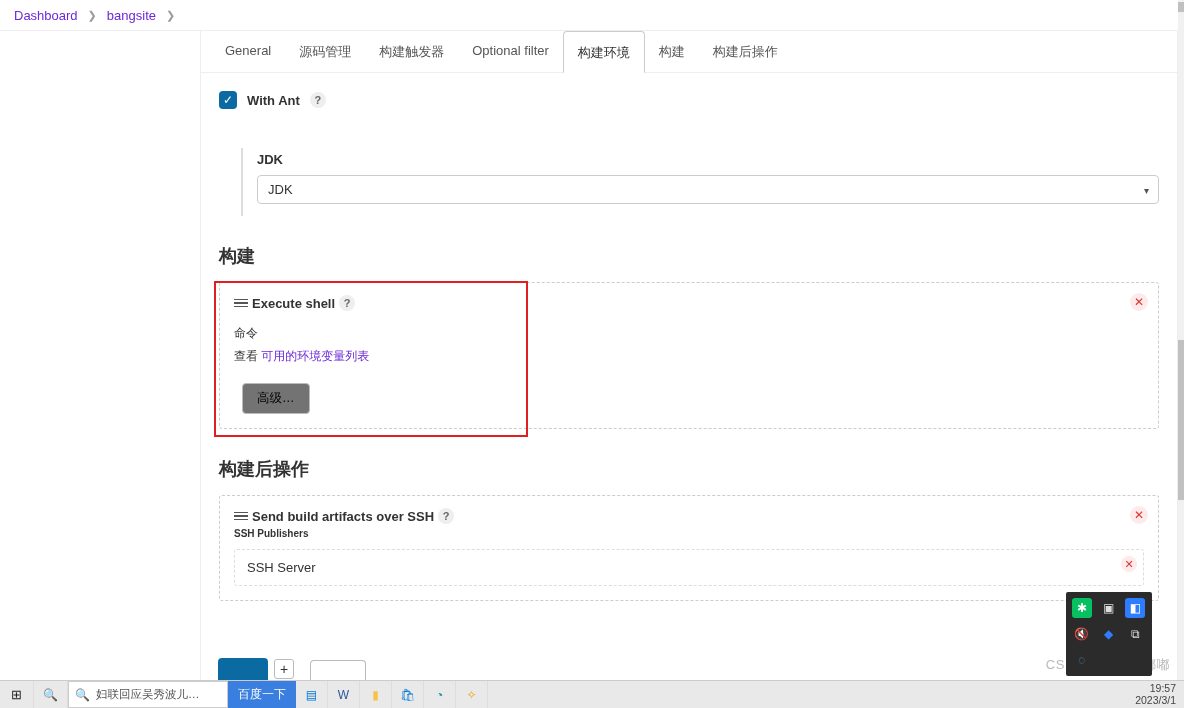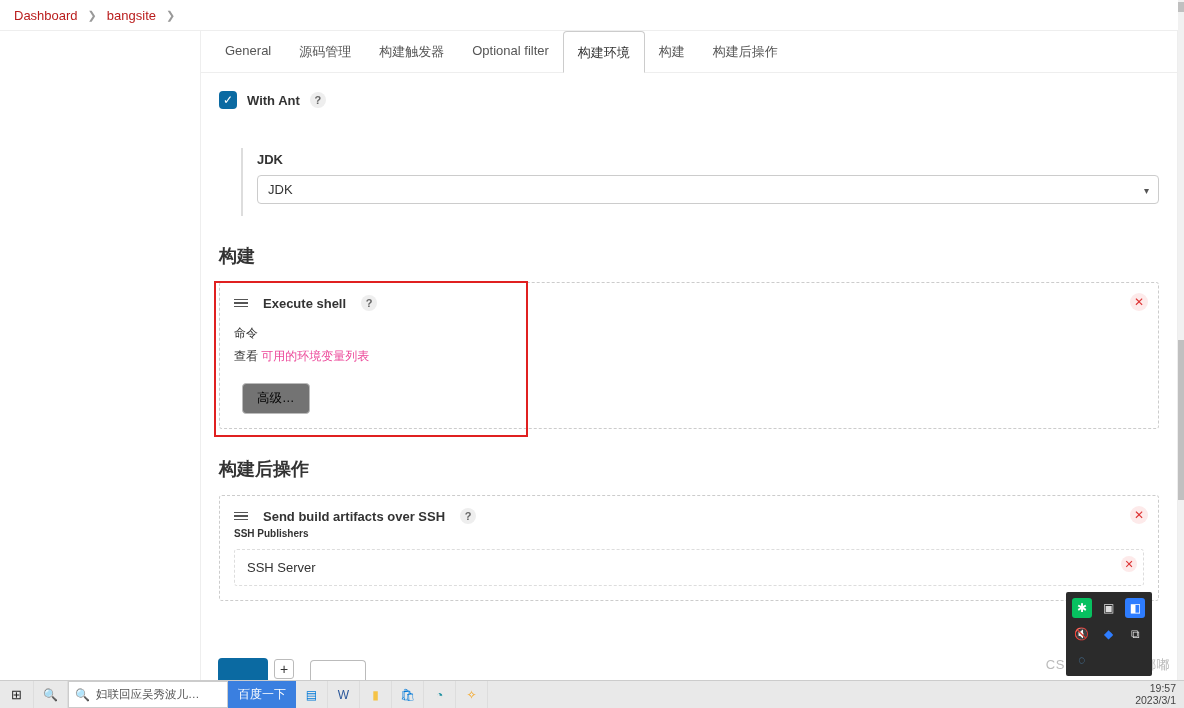--- a/index.html
+++ b/index.html
@@ -17,21 +17,21 @@
   .breadcrumb {
     display: flex;
     align-items: center;
     gap: 10px;
     padding: 8px 14px;
     font-size: 13px;
     border-bottom: 1px solid #eee;
     height: 31px;
     background: #fff;
   }
-  .breadcrumb a { color: #b91c1c; text-decoration: none; }
+  .breadcrumb a { color: #6d28d9; text-decoration: none; }
   .breadcrumb .chev { color: #999; font-size: 11px; }
   
   .page {
     position: absolute;
     top: 31px; left: 0; right: 6px; bottom: 28px;
     overflow: hidden;
     background: #fff;
   }
   .content-wrap {
     width: 978px;
@@ -104,21 +104,21 @@
   h2.sec-title { font-size: 18px; font-weight: 700; margin: 28px 0 14px 0; }
   
   .step-card {
     border: 1px dashed #ccc;
     border-radius: 3px;
     padding: 12px 14px 14px 14px;
     position: relative;
     margin-bottom: 14px;
   }
   .step-head {
-    display: flex; align-items: center; gap: 15px;
+    display: flex; align-items: center; gap: 4px;
     font-weight: 700; font-size: 13px;
   }
   .drag-handle {
     display: flex; flex-direction: column; gap: 2px;
     width: 14px; align-items: center;
   }
   .drag-handle span { display: block; height: 1.5px; width: 14px; background: #555; }
   .del-btn {
     position: absolute; top: 10px; right: 10px;
     width: 18px; height: 18px; border-radius: 50%;
@@ -126,21 +126,21 @@
     display: flex; align-items: center; justify-content: center;
     font-size: 12px; cursor: pointer;
   }
   .red-highlight {
     position: absolute;
     border: 2px solid #e02020;
     pointer-events: none;
   }
   .cmd-label { font-size: 12px; margin: 14px 0 6px 0; }
   .env-link-row { font-size: 12px; margin-bottom: 8px; }
-  .env-link-row a { color: #ec4899; text-decoration: none; }
+  .env-link-row a { color: #6d28d9; text-decoration: none; }
   .code-area {
     width: 100%;
     border: 1px solid #ccc;
     border-radius: 3px;
     padding: 8px 10px;
     font-family: Consolas, "Courier New", monospace;
     font-size: 12.5px;
     line-height: 1.5;
     resize: both;
     overflow: auto;

